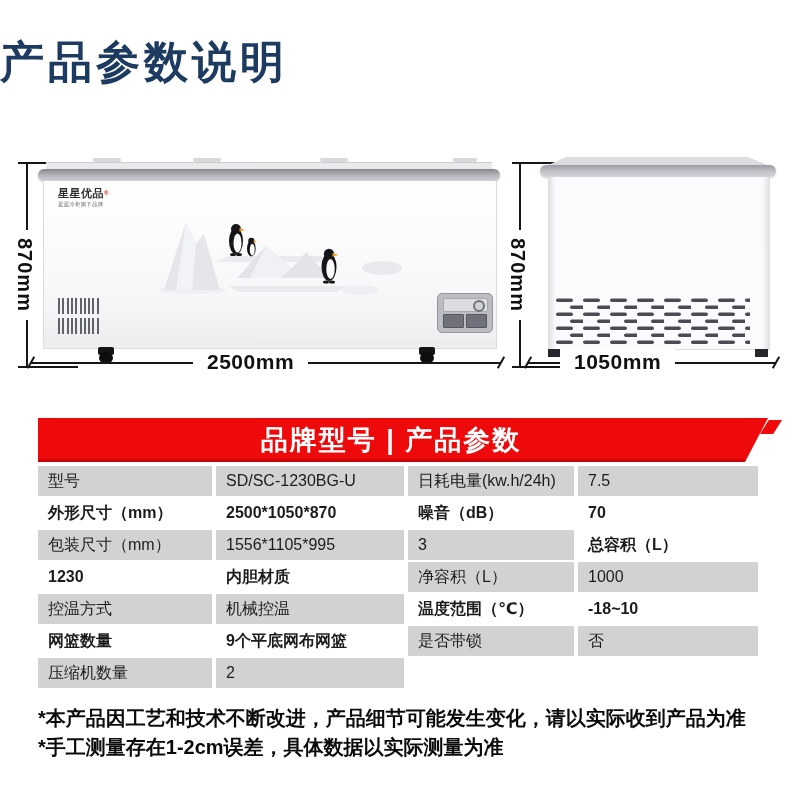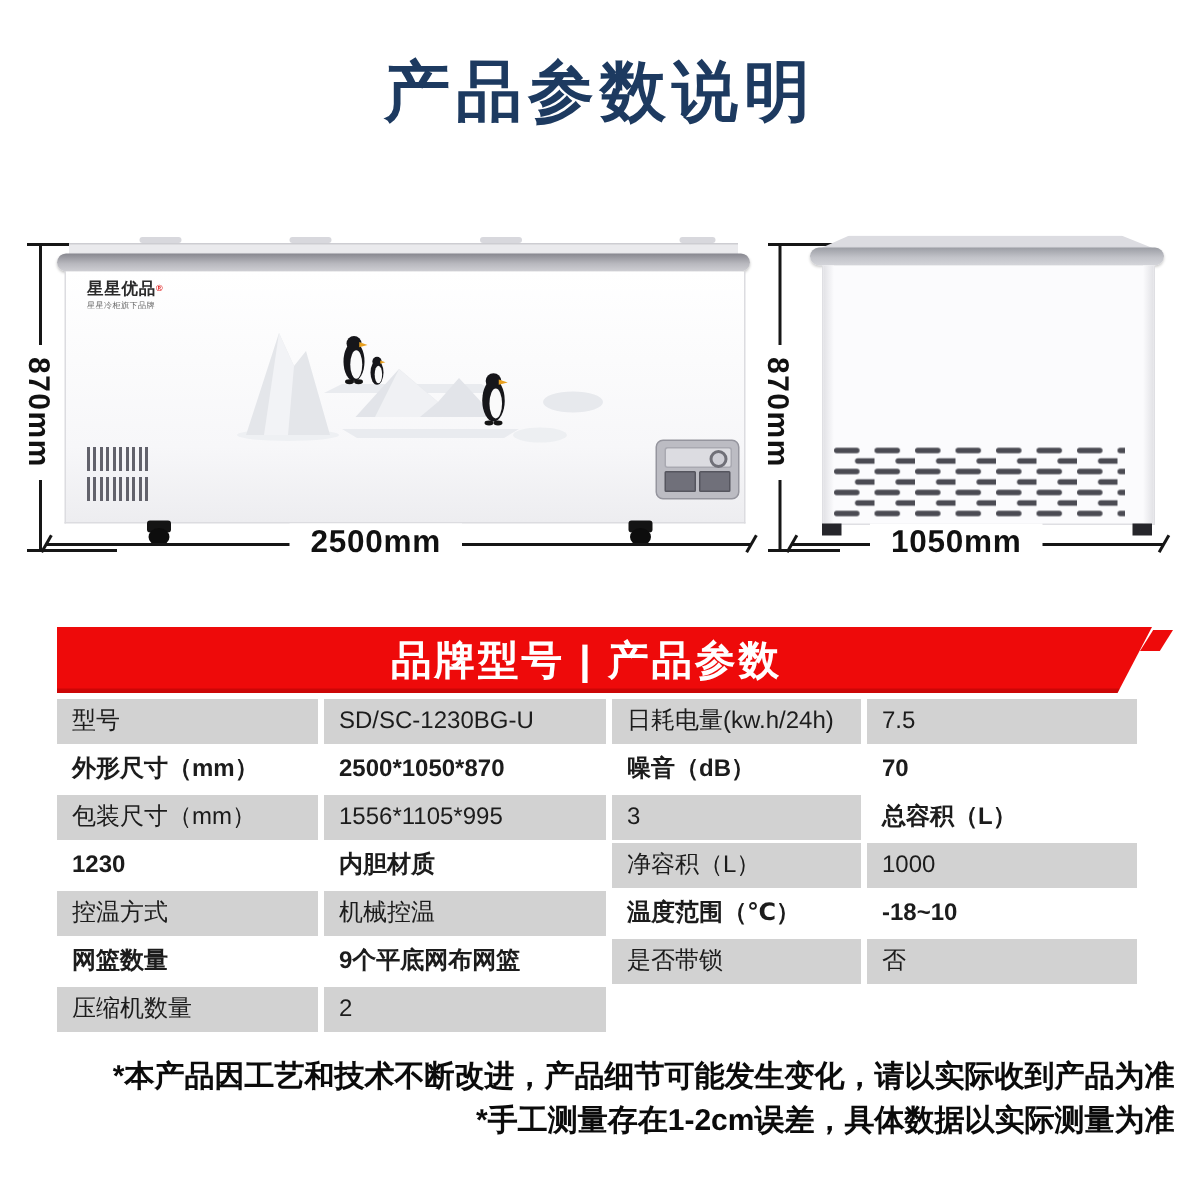--- a/index.html
+++ b/index.html
@@ -4,21 +4,21 @@
 <style>
   html,body{margin:0;padding:0;}
   body{
     width:800px;height:800px;position:relative;background:#ffffff;overflow:hidden;
     font-family:"Liberation Sans","DejaVu Sans",sans-serif;
   }
   .abs{position:absolute;}
 
   
   .page-title{
-    left:0;top:38px;width:800px;text-align:center;
+    left:0;top:38px;width:800px;
     font-size:44px;font-weight:800;letter-spacing:4px;color:#1d3a60;line-height:48px;
   }
 
   
   .dim-line-v{width:2px;background:#161616;}
   .dim-line-h{height:2px;background:#161616;}
   .dim-tick{height:2px;background:#161616;}
   .dim-slash{width:2px;height:13px;background:#161616;transform:rotate(30deg);}
   .dim-label-v{
     writing-mode:vertical-rl;background:#fff;padding:8px 1px;
@@ -100,21 +100,21 @@
     left:38px;top:466px;width:720px;display:grid;
     grid-template-columns:174px 188px 166px 180px;
     grid-auto-rows:30px;column-gap:4px;row-gap:2px;
   }
   .cell{font-size:16px;line-height:30px;color:#1c1c1c;font-weight:500;
     padding-left:10px;white-space:nowrap;overflow:hidden;}
   .cell.gray{background:#d2d2d2;}
   .cell.white{background:#ffffff;font-weight:bold;}
 
   
-  .notes{left:38px;top:704px;width:745px;text-align:right;}
+  .notes{left:38px;top:704px;width:745px;}
   .note-line{font-size:20px;font-weight:700;color:#0b0b0b;line-height:29px;letter-spacing:0;}
 </style>
 </head>
 <body>
 
 <div class="abs page-title">产品参数说明</div>
 
 <div class="abs dim-tick" style="left:18px;top:162px;width:60px;"></div>
 <div class="abs dim-line-v" style="left:26px;top:163px;height:204px;"></div>
 <div class="abs dim-tick" style="left:18px;top:366px;width:60px;"></div>
@@ -208,21 +208,21 @@
     </defs>
     <rect width="194" height="48" fill="url(#dashPat)"></rect>
   </svg>
   <div class="abs side-foot" style="left:8px;"></div>
   <div class="abs side-foot" style="left:215px;"></div>
 </div>
 
 <div class="abs dim-line-h" style="left:528px;top:362px;width:248px;"></div>
 <div class="abs dim-slash" style="left:527px;top:356px;"></div>
 <div class="abs dim-slash" style="left:775px;top:356px;"></div>
-<div class="abs dim-label-h" style="left:580px;top:349px;">1050mm</div>
+<div class="abs dim-label-h" style="left:560px;top:349px;">1050mm</div>
 
 <div class="abs banner">
   <div class="banner-text">品牌型号 | 产品参数</div>
 </div>
 <div class="abs banner-accent"></div>
 
 <div class="abs spec-table">
     <div class="cell gray">型号</div>
     <div class="cell gray">SD/SC-1230BG-U</div>
     <div class="cell gray">日耗电量(kw.h/24h)</div>

